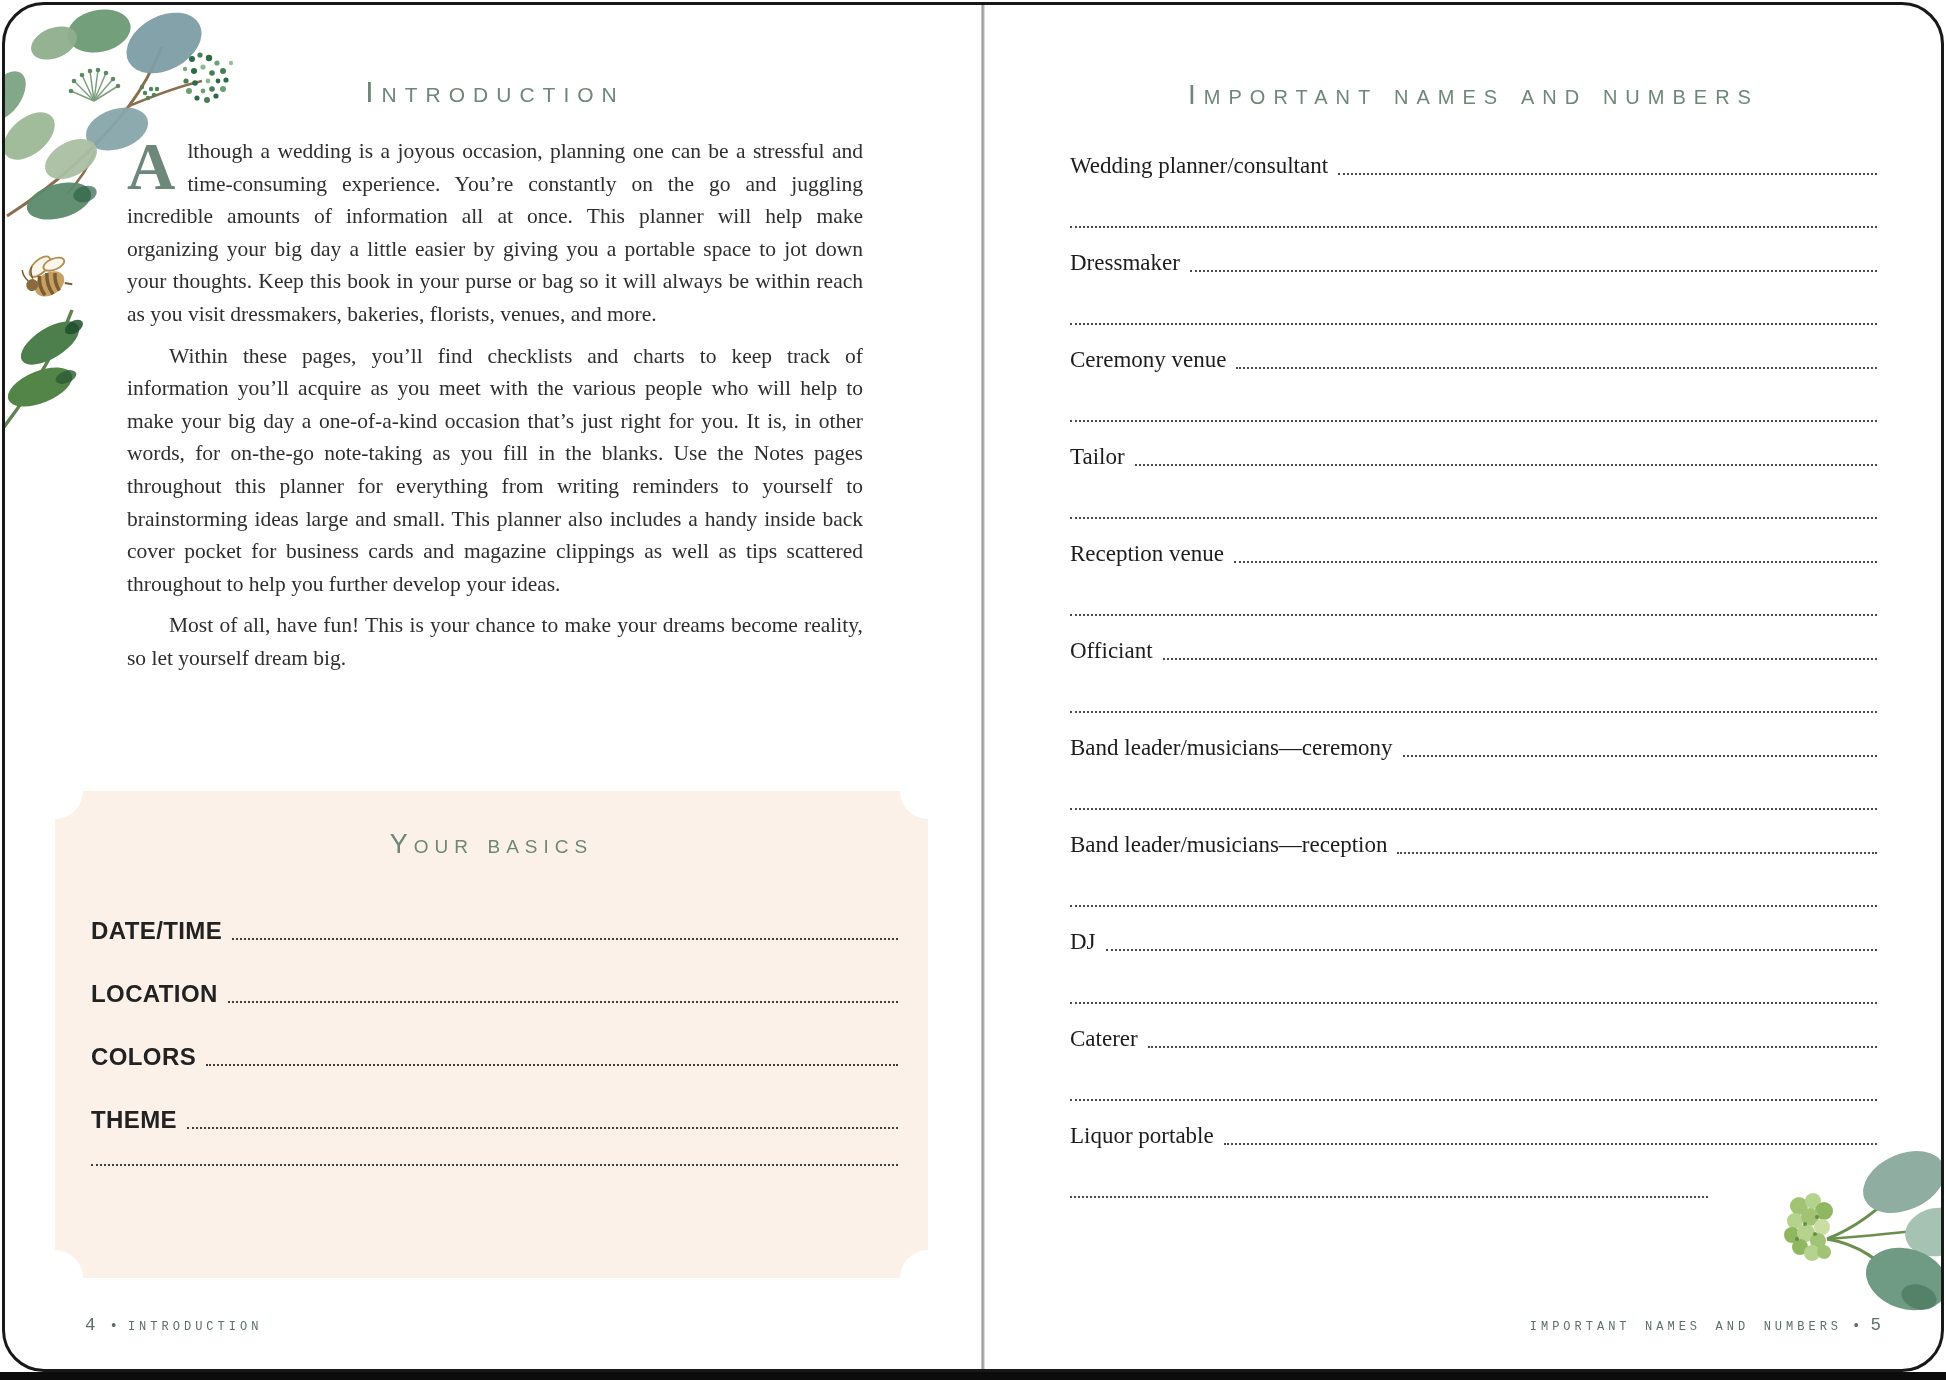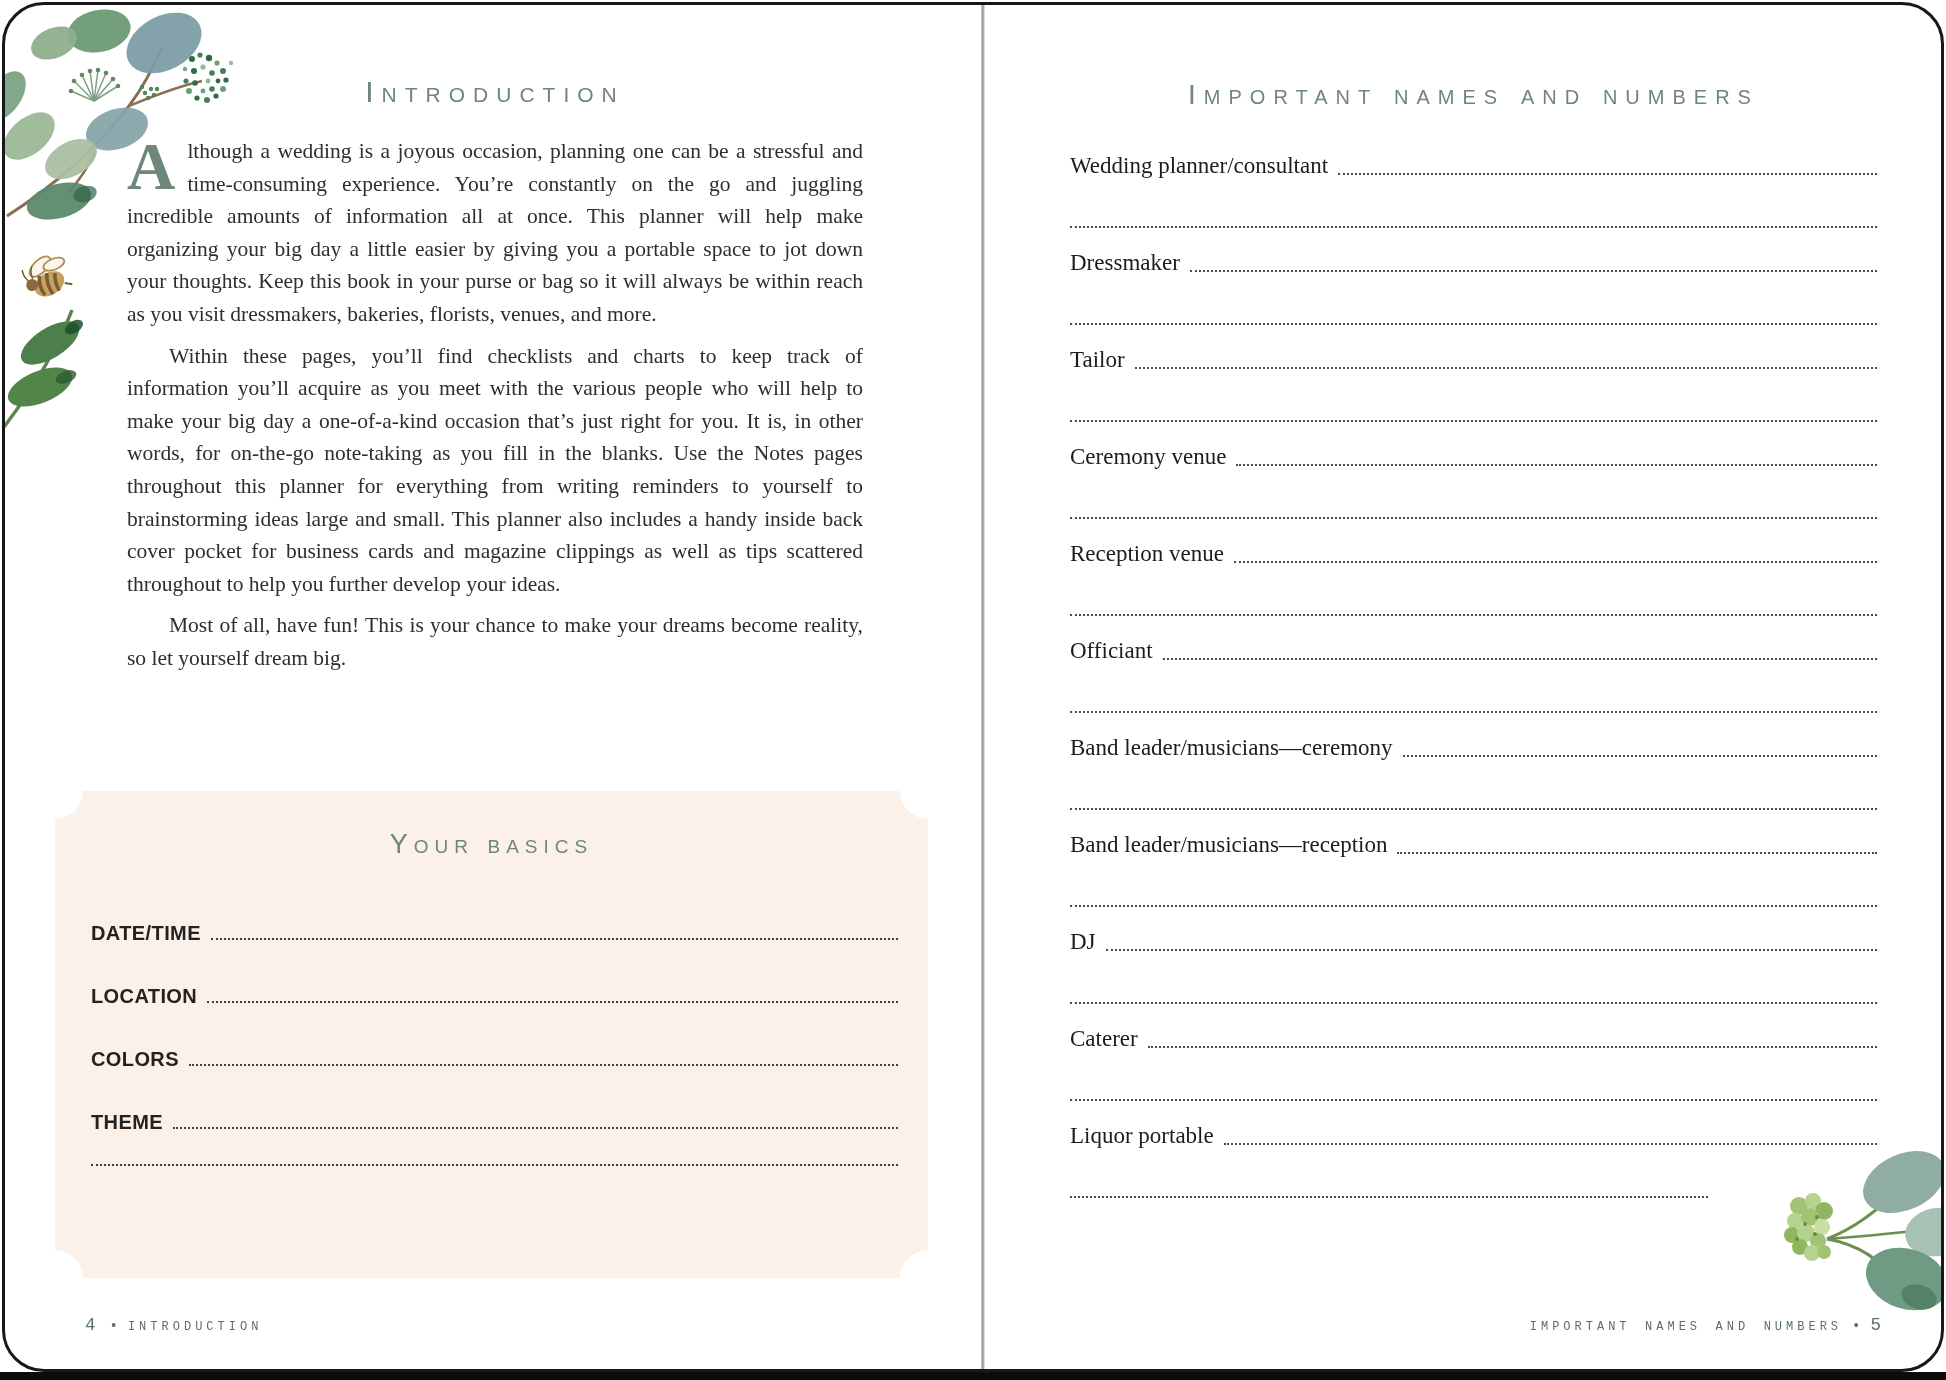--- a/index.html
+++ b/index.html
@@ -27,21 +27,21 @@
            font-size:67px;line-height:53px;margin:5px 12px 0 0;}
 
   
   .basics-panel{position:absolute;left:50px;top:786px;width:873px;height:487px;background:#fcf1e8;}
   .notch{position:absolute;width:56px;height:56px;border-radius:50%;background:#ffffff;}
   .n-tl{left:-28px;top:-28px;} .n-tr{right:-28px;top:-28px;}
   .n-bl{left:-28px;bottom:-28px;} .n-br{right:-28px;bottom:-28px;}
   .panel-title{font-size:27px;letter-spacing:6px;padding-top:38px;}
   .b-fields{margin:52px 30px 0 36px;}
   .b-row{display:flex;align-items:flex-end;height:31px;margin-bottom:32px;}
-  .b-label{font-family:"Liberation Sans",sans-serif;font-weight:700;font-size:20px;line-height:1;
+  .b-label{font-family:"Liberation Sans",sans-serif;font-weight:700;font-size:24px;line-height:1;
            color:#222222;letter-spacing:.4px;}
   .leader{flex:1;border-bottom:2px dotted #3f3f3f;margin:0 0 3px 10px;}
   .b-extra{border-bottom:2px dotted #3f3f3f;height:0;margin-top:30px;}
 
   
   .r-col{position:absolute;left:78px;top:0;width:807px;}
   .names-title{font-size:28px;margin-top:74px;}
   .n-entries{margin-top:42px;}
   .n-entry{height:97px;}
   .n-row{display:flex;align-items:flex-end;}
@@ -220,28 +220,28 @@
           </div>
           <div class="n-entry">
             <div class="n-row">
                 <span class="n-label">Dressmaker</span>
                 <span class="leader"></span>
               </div>
             <div class="n-line"></div>
           </div>
           <div class="n-entry">
             <div class="n-row">
+                <span class="n-label">Ceremony venue</span>
+                <span class="leader"></span>
+              </div>
+            <div class="n-line"></div>
+          </div>
+          <div class="n-entry">
+            <div class="n-row">
                 <span class="n-label">Tailor</span>
-                <span class="leader"></span>
-              </div>
-            <div class="n-line"></div>
-          </div>
-          <div class="n-entry">
-            <div class="n-row">
-                <span class="n-label">Ceremony venue</span>
                 <span class="leader"></span>
               </div>
             <div class="n-line"></div>
           </div>
           <div class="n-entry">
             <div class="n-row">
                 <span class="n-label">Reception venue</span>
                 <span class="leader"></span>
               </div>
             <div class="n-line"></div>

